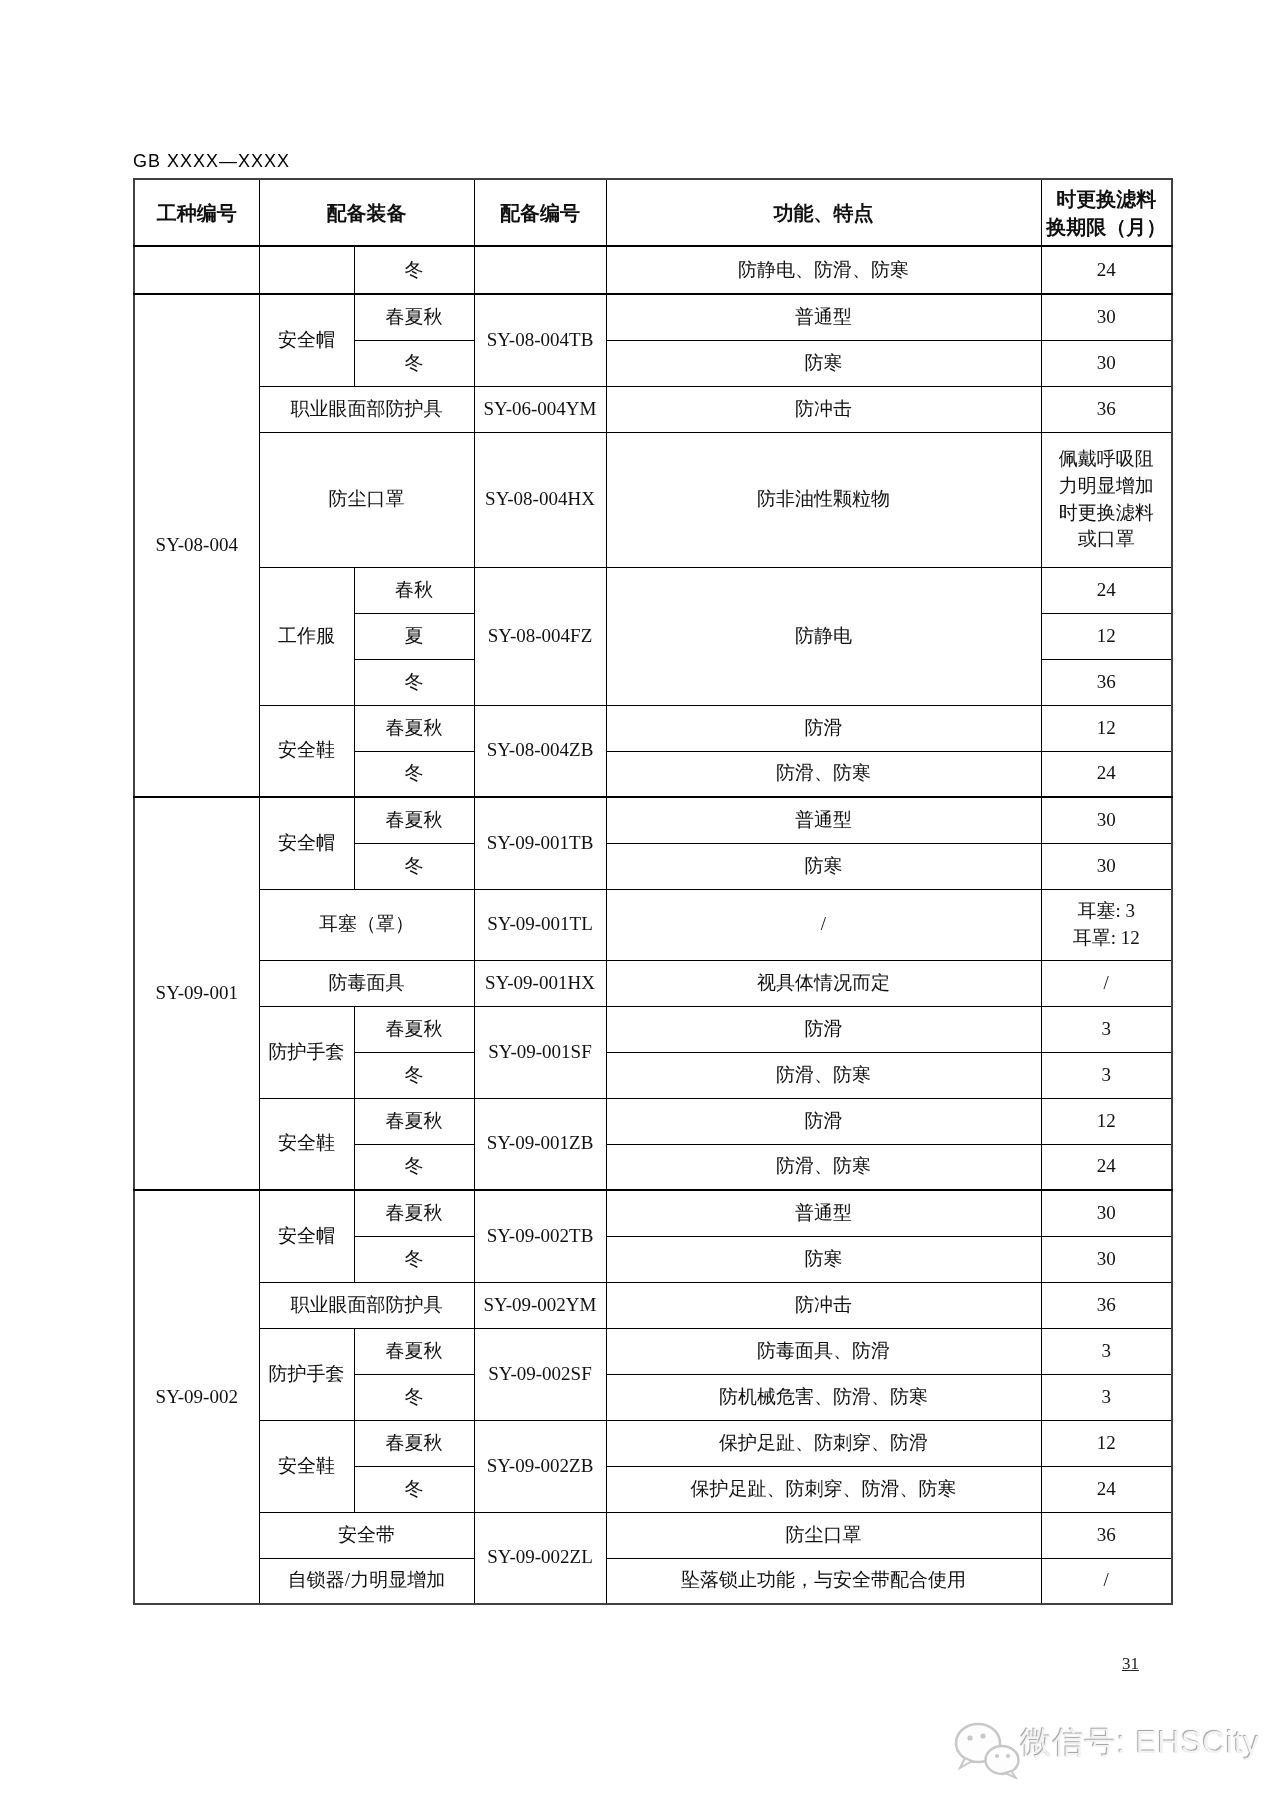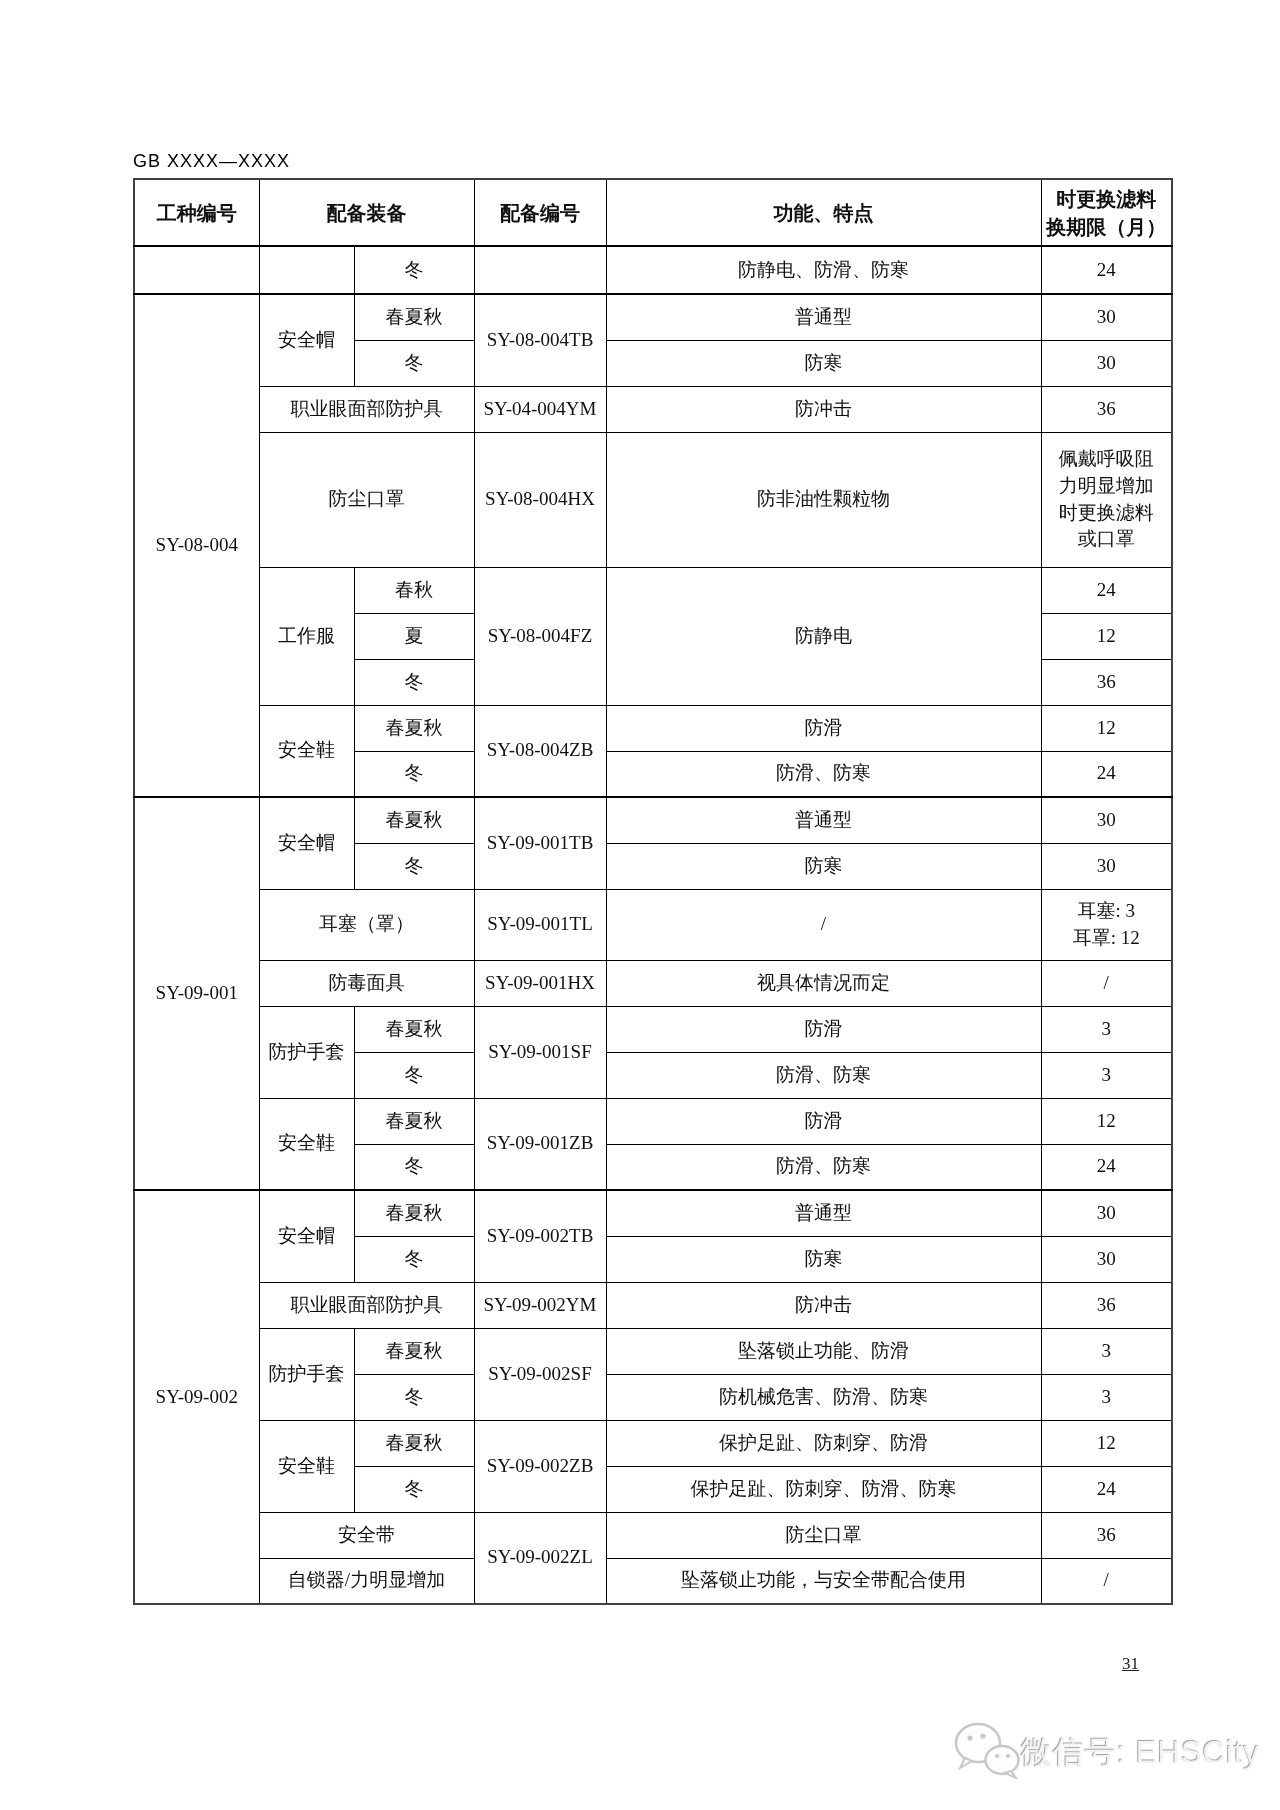--- a/index.html
+++ b/index.html
@@ -24,21 +24,21 @@
   }
   td.feat { text-align:left; padding-left:13px;margin-top:48px; }
   td.pre { white-space:pre-line; }
   tr { height:46px; }
   tr.h-head  { height:67px; }
   tr.h-carry { height:48px; }
   tr.h-tall  { height:135px; }
   tr.h-ear   { height:71px; }
   tr.sec td  { border-top:2px solid #000; }
   #pg { position:absolute; left:1122px; top:1654px; font-size:17px; color:#222;text-decoration:underline; }
-  #wm { position:absolute; top:1722px; right:20px; display:flex; align-items:center; gap:1px; }
+  #wm { position:absolute; top:1722px; right:20px; display:flex; gap:1px; }
   #wm-text {
     font-family:"Liberation Sans","DejaVu Sans",sans-serif;
     font-size:31px; letter-spacing:1px; color:#f3f3f3;
     text-shadow:-1px -1px 1px #9e9e9e, 1px 1px 1px #ffffff, 0 0 1px #cfcfcf;
   }
 </style>
 </head>
 <body>
 
 <div id="std-code">GB XXXX—XXXX</div>
@@ -81,21 +81,21 @@
       <td class="feat">普通型</td>
       <td>30</td>
     </tr>
     <tr>
       <td>冬</td>
       <td class="feat">防寒</td>
       <td>30</td>
     </tr>
     <tr>
       <td colspan="2">职业眼面部防护具</td>
-      <td>SY-04-004YM</td>
+      <td>SY-06-004YM</td>
       <td class="feat">防冲击</td>
       <td>36</td>
     </tr>
     <tr class="h-tall">
       <td colspan="2">防尘口罩</td>
       <td>SY-08-004HX</td>
       <td class="feat">防非油性颗粒物</td>
       <td class="pre">佩戴呼吸阻
 力明显增加
 时更换滤料
@@ -196,21 +196,21 @@
     <tr>
       <td colspan="2">职业眼面部防护具</td>
       <td>SY-09-002YM</td>
       <td class="feat">防冲击</td>
       <td>36</td>
     </tr>
     <tr>
       <td rowspan="2">防护手套</td>
       <td>春夏秋</td>
       <td rowspan="2">SY-09-002SF</td>
-      <td class="feat">坠落锁止功能、防滑</td>
+      <td class="feat">防毒面具、防滑</td>
       <td>3</td>
     </tr>
     <tr>
       <td>冬</td>
       <td class="feat">防机械危害、防滑、防寒</td>
       <td>3</td>
     </tr>
     <tr>
       <td rowspan="2">安全鞋</td>
       <td>春夏秋</td>

